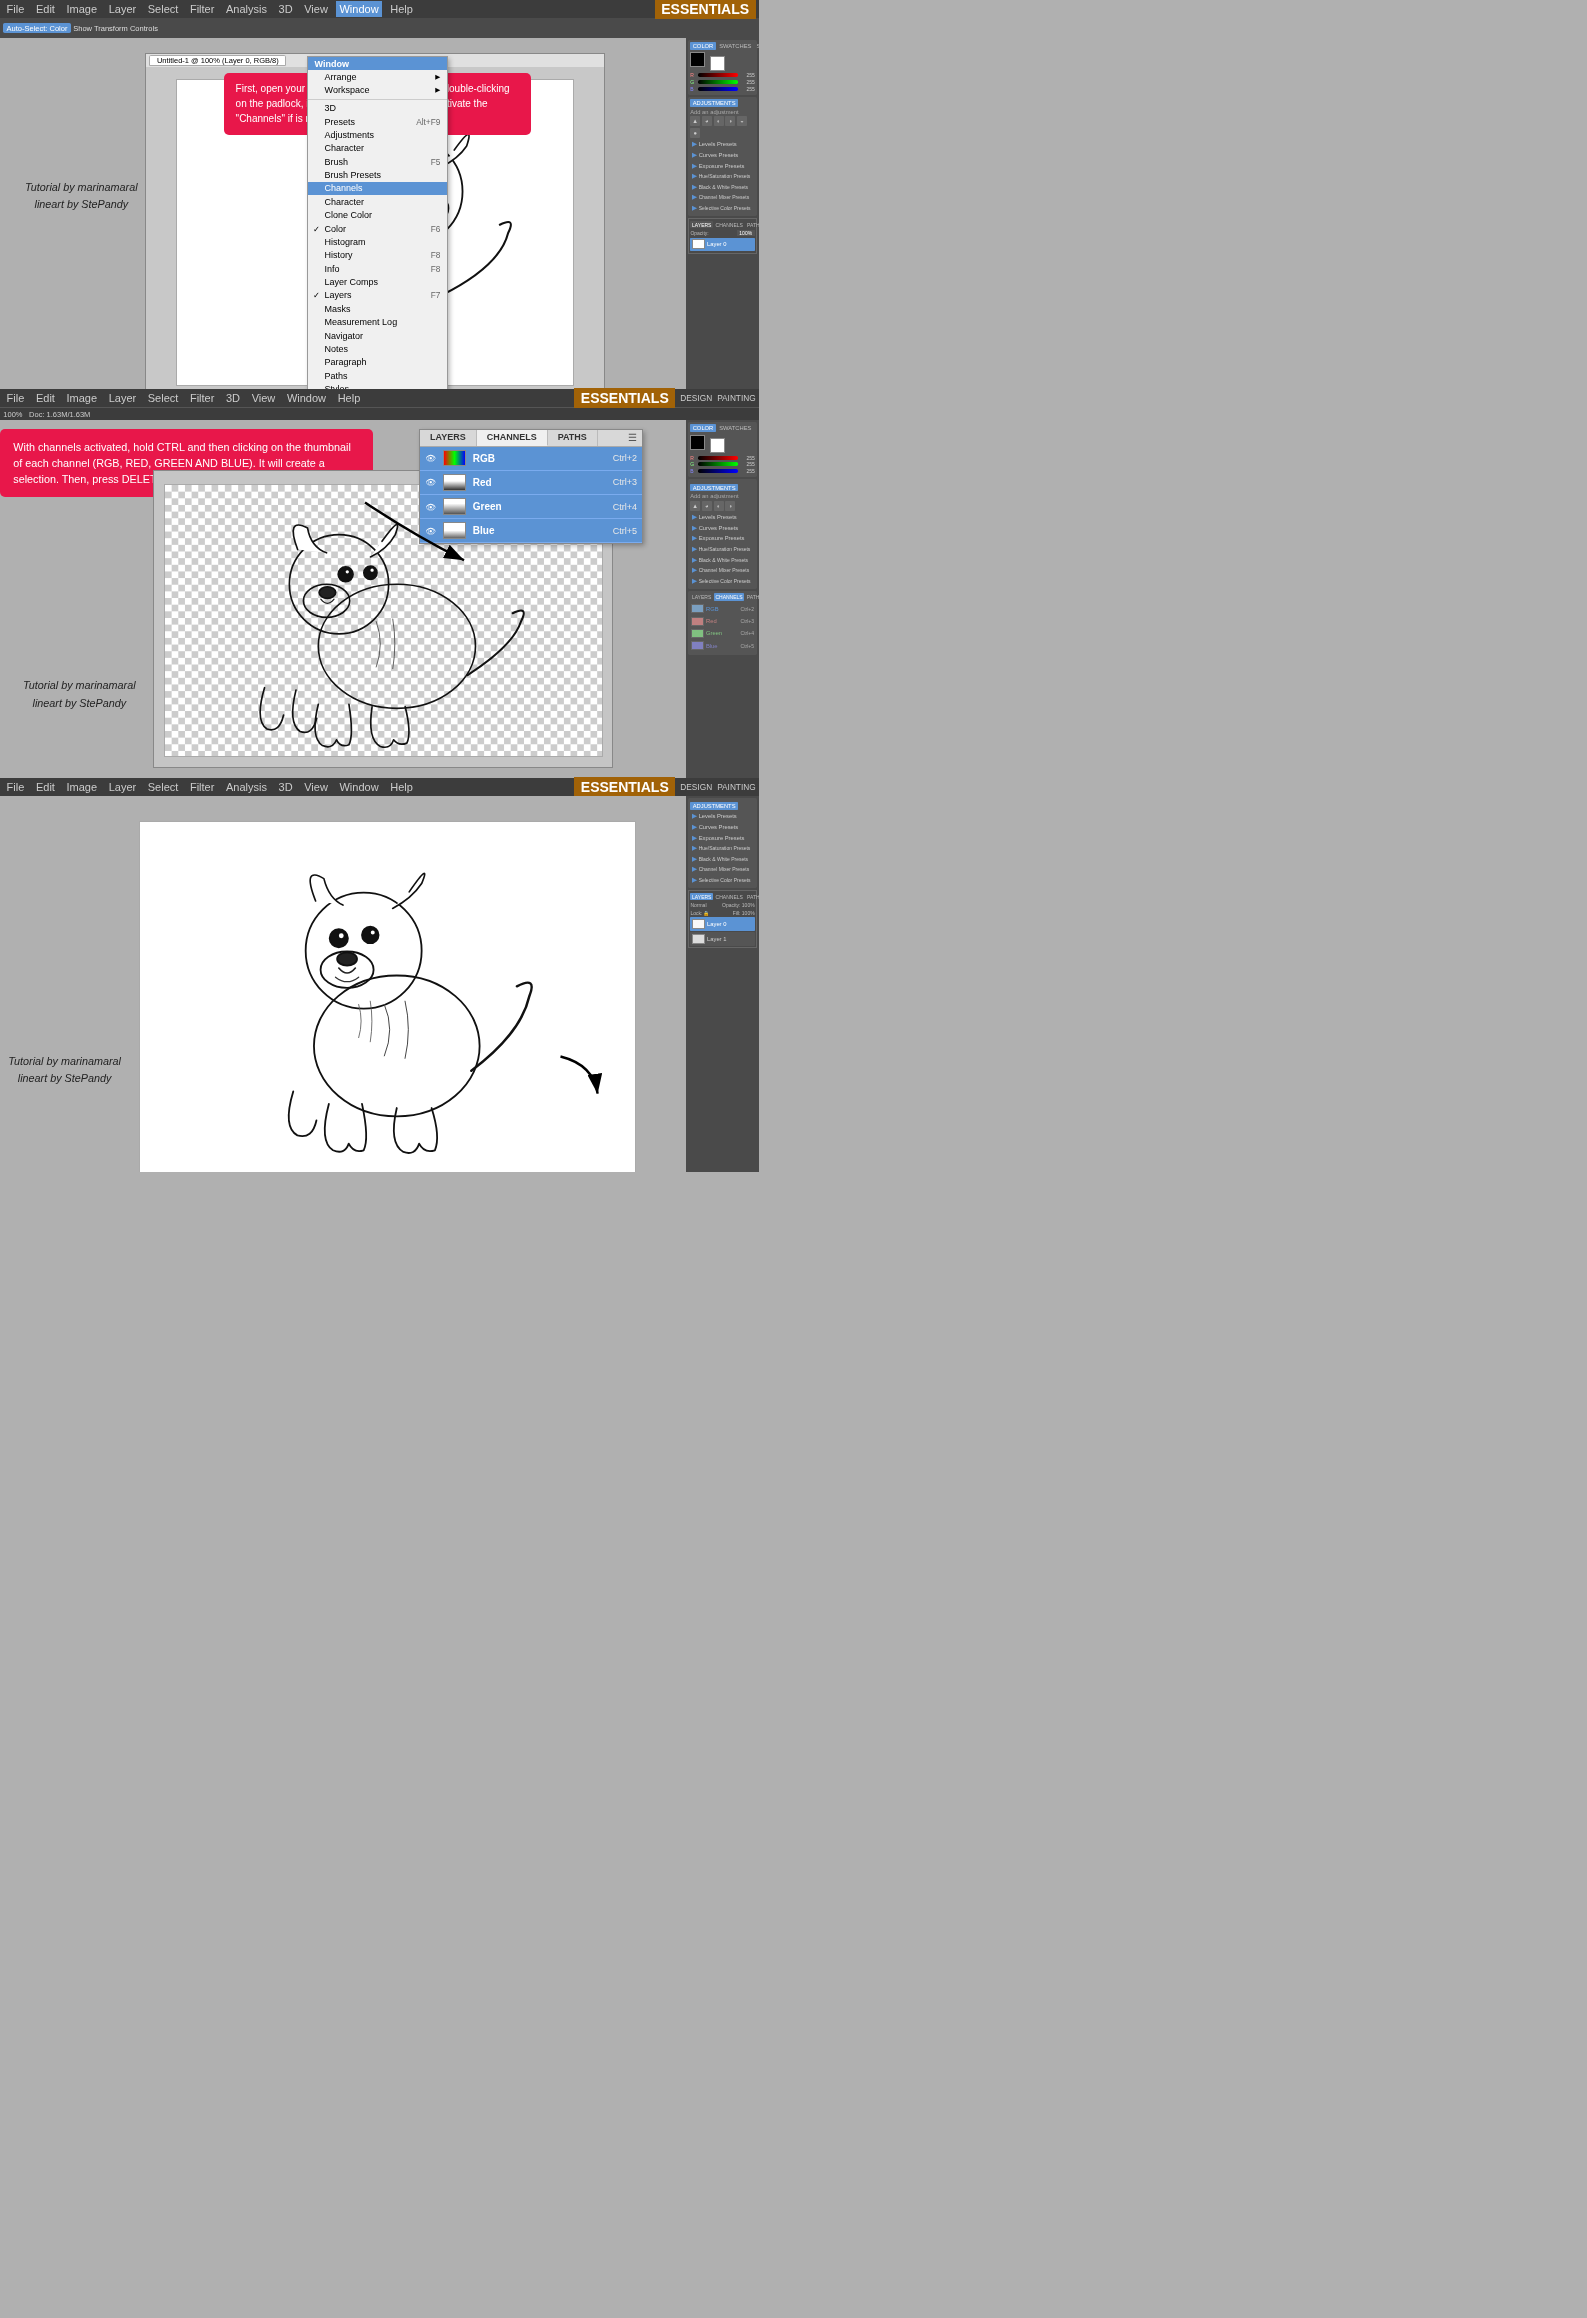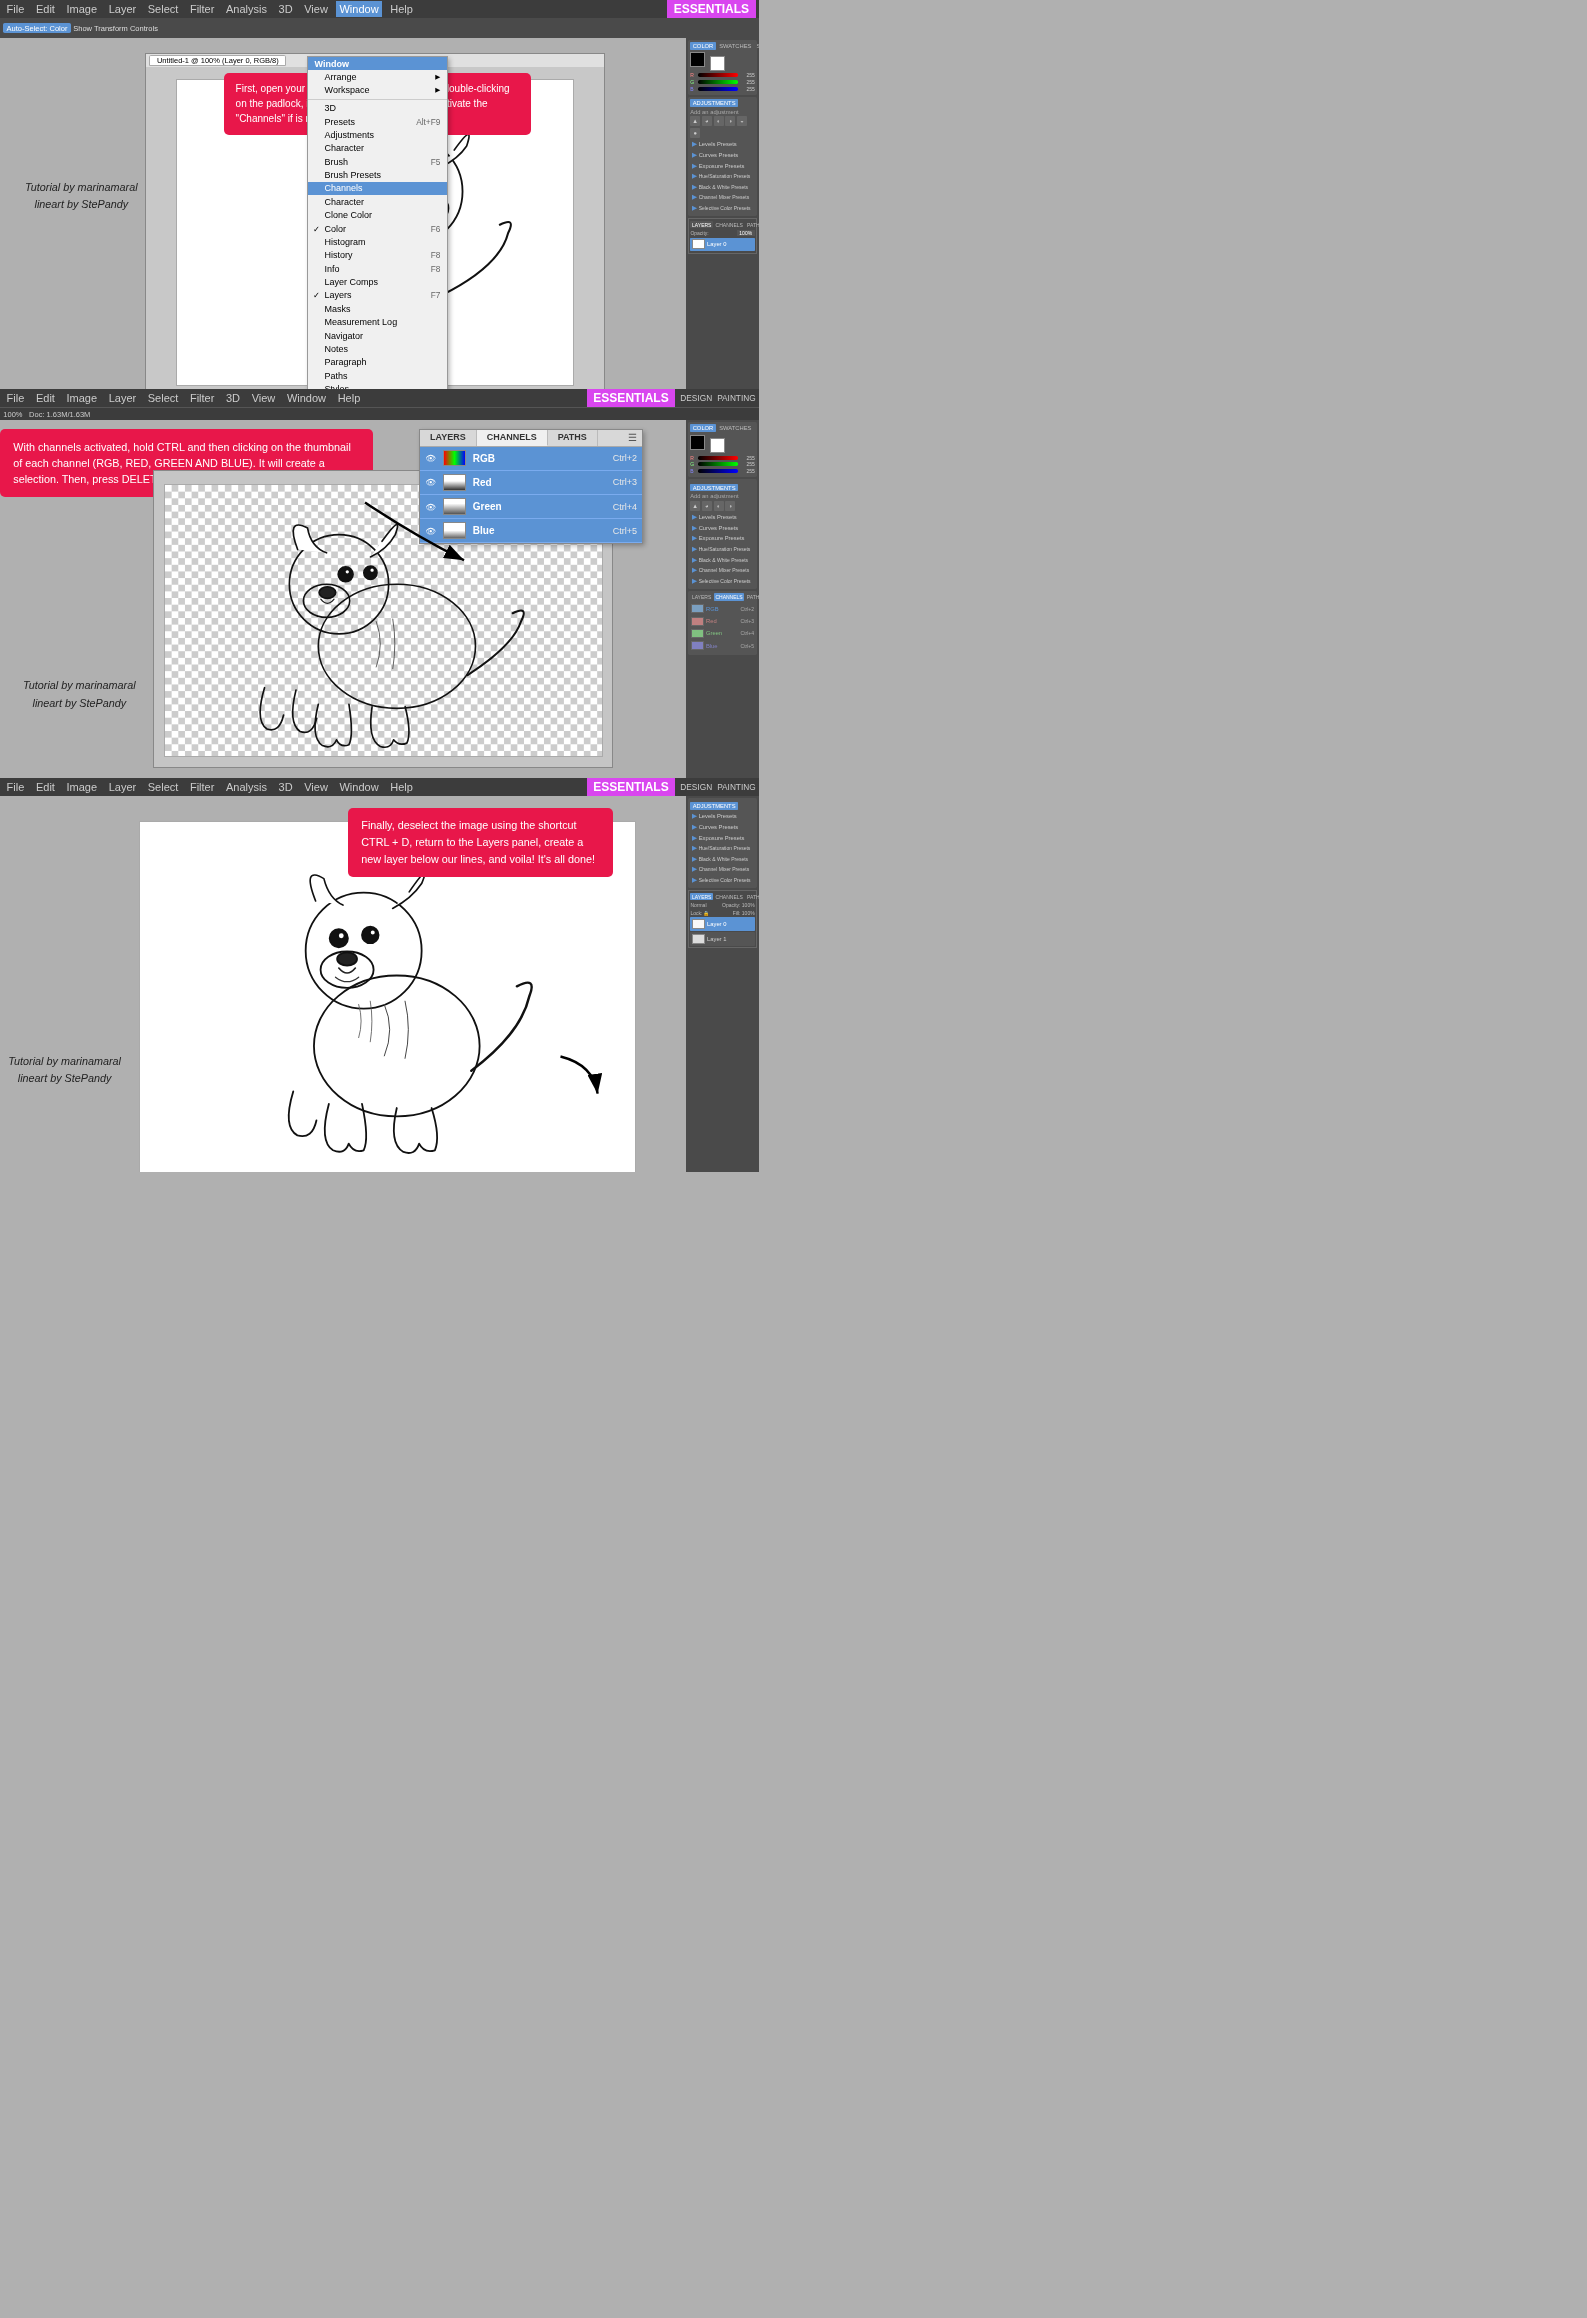--- a/index.html
+++ b/index.html
@@ -40,23 +40,23 @@
       font-size: 11px;
       cursor: pointer;
       padding: 1.7px 3.3px;
     }
     .ps-menu-item.active {
       background: #5b93d4;
       color: #fff;
     }
     .ps-topbar-right {
       margin-left: auto;
-      background: #d946ef;
+      background: #a16207;
       color: #fff;
-      font-size: 12px;
+      font-size: 14px;
       padding: 1.7px 6.6px;
       font-weight: bold;
     }
 
     
     .ps-toolbar-row {
       width: 100%;
       height: 20px;
       background: #4a4a4a;
       display: flex;
@@ -946,25 +946,20 @@
             <path d="M278,216 Q282,240 278,265" stroke="#555" stroke-width="1"></path>
           </g>
         </svg>
       </div>
 
       <div class="tut-label" style="left:8.3px; top:257px;">
         <div>Tutorial by marinamaral</div>
         <div>lineart by StePandy</div>
       </div>
 
-      <div class="callout-pink" style="left:348px; top:12.4px; width:265px;">
-        <span>Finally, deselect the image using the shortcut CTRL + D,
-return to the Layers panel, create a new layer below
-our lines, and voila! It's all done!</span>
-      </div>
 
       <svg style="position:absolute; right:149px; bottom:66px; width:66px; height:66px; pointer-events:none;" viewBox="0 0 80 80" width="66" height="66">
         <path d="M 20,20 Q 60,30 65,65" stroke="#000" stroke-width="3" fill="none" marker-end="url(#arrowhead3)"></path>
         <defs>
           <marker id="arrowhead3" markerWidth="8" markerHeight="6" refX="8" refY="3" orient="auto">
             <polygon points="0 0, 8 3, 0 6" fill="#000"></polygon>
           </marker>
         </defs>
       </svg>
 

